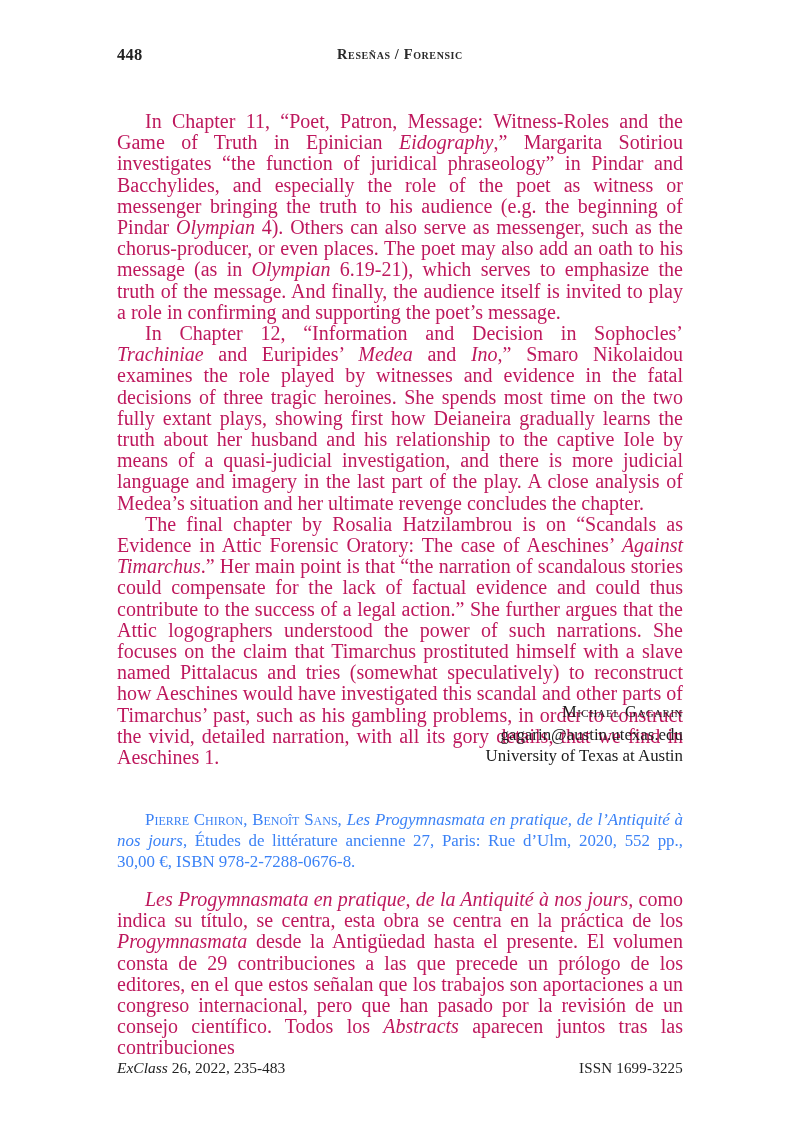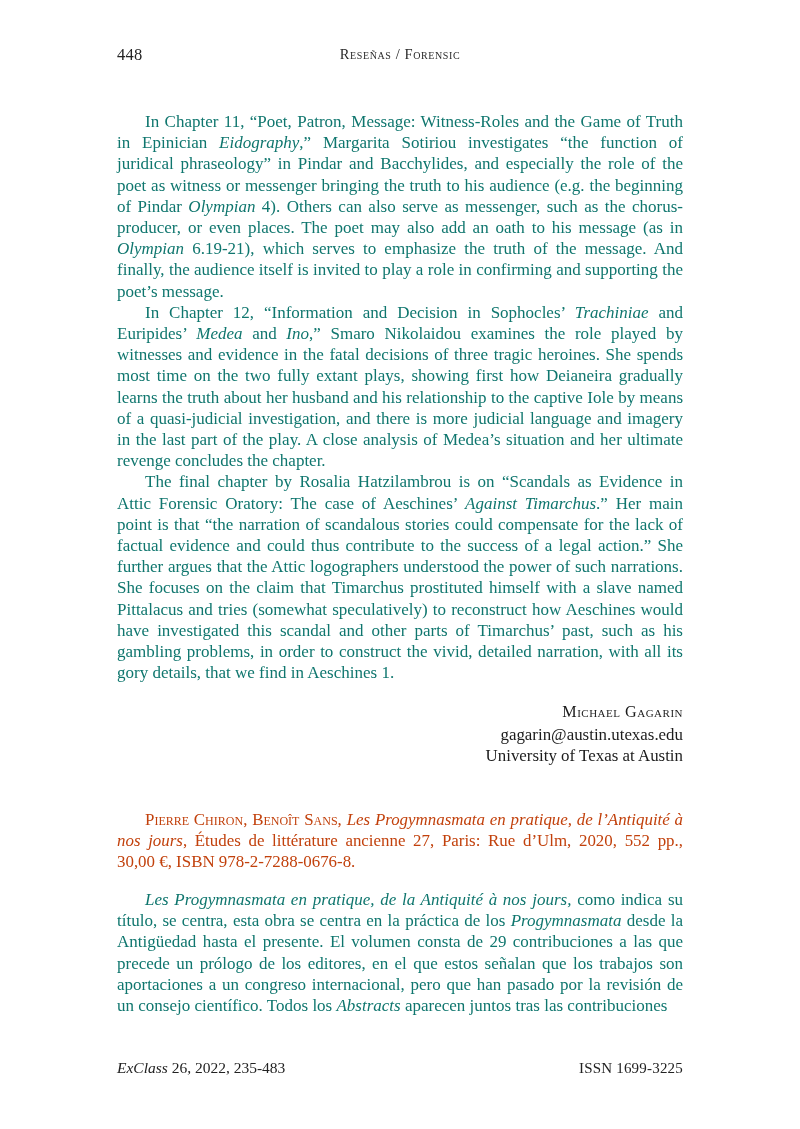--- a/index.html
+++ b/index.html
@@ -17,20 +17,21 @@
     overflow: hidden;
   }
 
   
   .running-head {
     position: absolute;
     left: 117px;
     top: 45px;
     width: 566px;
     height: 22px;
+    font-weight: bold;
   }
   .folio {
     position: absolute;
     left: 0;
     top: 0;
     font-size: 16.5px;
     letter-spacing: 0.3px;
     color: #232323;
   }
   .head-title {
@@ -49,24 +50,24 @@
   .column {
     position: absolute;
     left: 117px;
     top: 111px;
     width: 566px;
   }
   p.body {
     margin: 0;
     text-align: justify;
     text-justify: inter-word;
-    font-size: 17px;
+    font-size: 20px;
     line-height: 21.2px;
     text-indent: 28px;
-    color: #0f766e;
+    color: #be185d;
     hyphens: none;
     -webkit-hyphens: none;
   }
   i, .it { font-style: italic; }
   .sc { font-variant: small-caps; }
 
   
   .signature {
     position: absolute;
     left: 117px;
@@ -89,21 +90,21 @@
     left: 117px;
     top: 809px;
     width: 566px;
   }
   .bibentry p {
     margin: 0;
     text-align: justify;
     font-size: 16.9px;
     line-height: 21.2px;
     text-indent: 28px;
-    color: #c2410c;
+    color: #3b82f6;
   }
 
   
   .review2 {
     position: absolute;
     left: 117px;
     top: 889px;
     width: 566px;
   }
 

